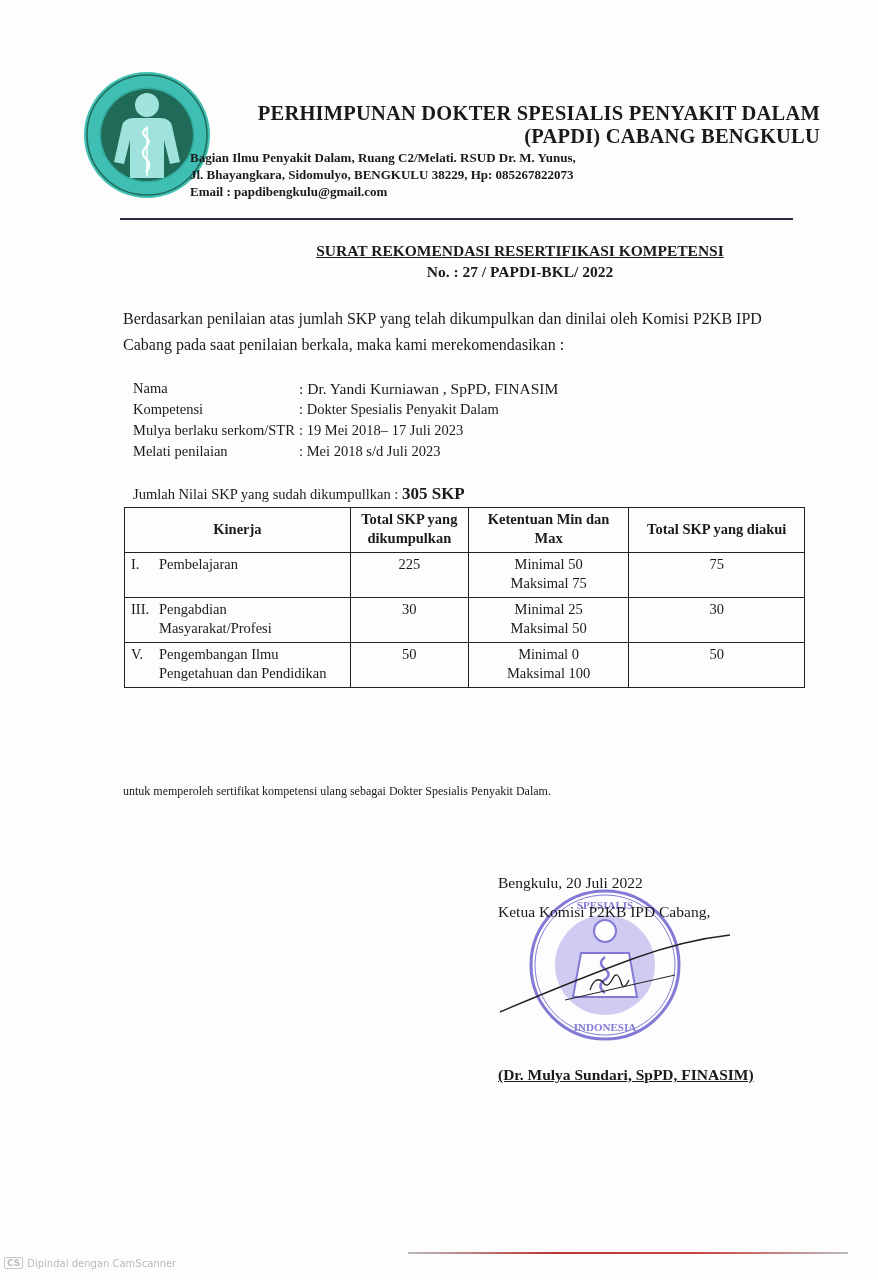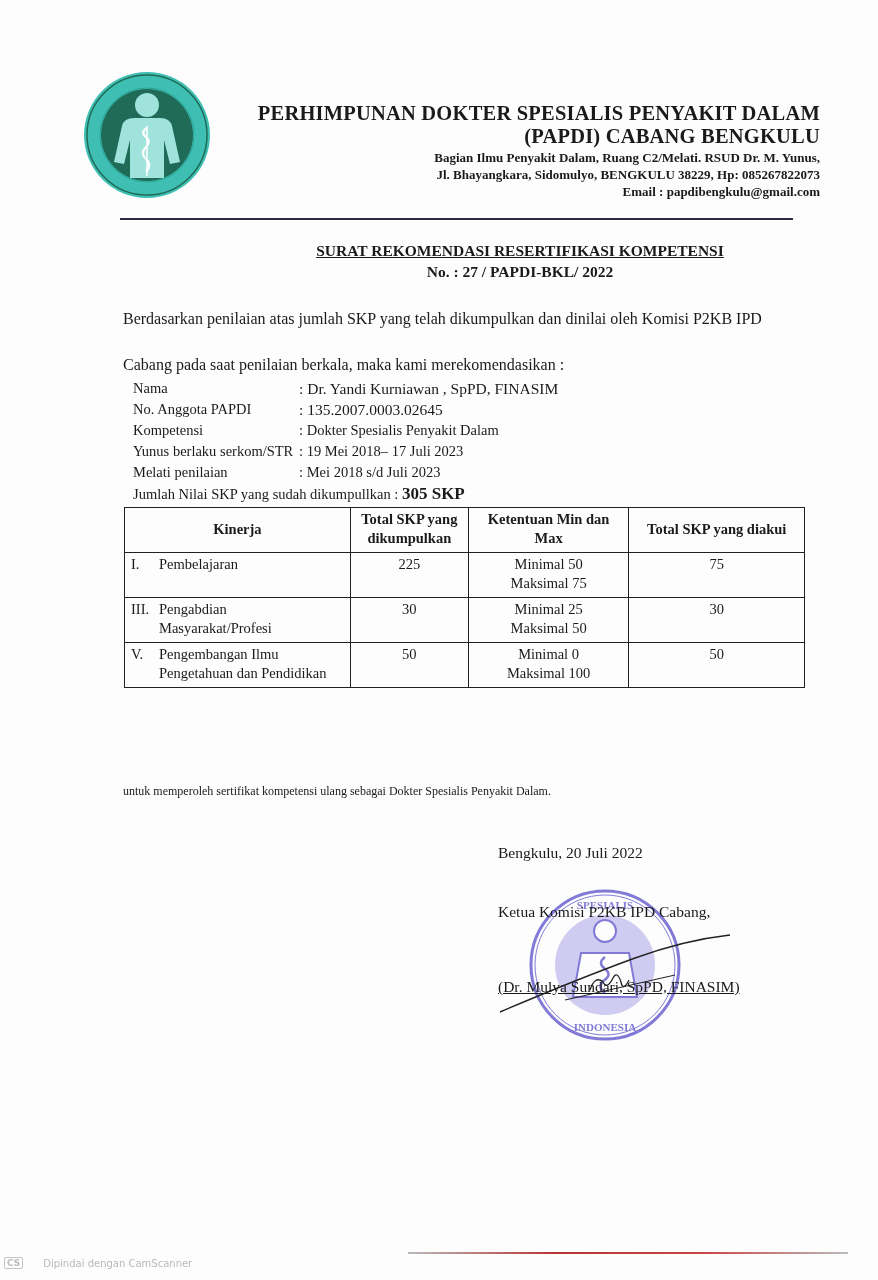--- a/index.html
+++ b/index.html
@@ -6,54 +6,54 @@
   body {
     width: 878px; height: 1280px; position: relative; overflow: hidden;
     background: #fdfdfd;
     font-family: "Liberation Serif", serif; color: #1a1a1a;
   }
   .abs { position: absolute; }
   .logo { left: 82px; top: 70px; width: 130px; height: 130px; }
   .org-title { left: 190px; width: 630px; text-align: right; font-weight: bold; font-size: 20.5px; line-height: 25px; letter-spacing: 0.2px; }
   .org-title.l1 { top: 101px; left: 190px; width: 630px; }
   .org-title.l2 { top: 124px; }
-  .org-addr { left: 190px; width: 630px; text-align: right; font-weight: bold; font-size: 13px; line-height: 17px; }
+  .org-addr { left: 190px; width: 630px; text-align: left; font-weight: bold; font-size: 13px; line-height: 17px; }
   .org-addr.a1 { top: 149px; }
   .org-addr.a2 { top: 166px; }
   .org-addr.a3 { top: 183px; }
   .hr { left: 120px; top: 218px; width: 673px; height: 1.5px; background: #2b2d40; }
   .doc-title { left: 120px; width: 760px; text-align: center; font-weight: bold; font-size: 15.5px; }
   .doc-title.t1 { top: 242px; left: 140px; text-decoration: underline; }
   .doc-title.t2 { top: 263px; left: 140px; }
   .para { left: 123px; font-size: 16px; line-height: 26px; }
   .para.p1 { top: 306px; }
-  .para.p2 { top: 332px; margin-top: 20px; }
+  .para.p2 { top: 332px; }
   .info { left: 133px; top: 378px; font-size: 14.5px; line-height: 21px; }
   .info-row { display: flex; align-items: center; }
   .info-label { width: 166px; }
   .total-line { left: 133px; top: 484px; font-size: 14.5px; }
   .total-line .big { font-weight: bold; font-size: 17px; margin-top: 8px; }
   table.skp {
     position: absolute; left: 124px; top: 507px; width: 681px;
     border-collapse: collapse; font-size: 14.5px; line-height: 19px;
   }
   table.skp th, table.skp td { border: 1.5px solid #222; vertical-align: top; padding: 2px 6px 4px 6px; }
   table.skp th { font-weight: bold; text-align: center; vertical-align: middle; height: 38px; }
   table.skp td.c { text-align: center; }
   .num { display: inline-block; width: 28px; }
   .kin { display: inline-block; vertical-align: top; }
   .closing { left: 123px; top: 784px; font-size: 12px; }
   .sign { left: 498px; font-size: 15.5px; }
-  .sign.d { top: 844px; }
+  .sign.d { top: 874px; }
   .sign.r { top: 903px; }
-  .sign.n { top: 978px; font-weight: normal; text-decoration: underline; }
+  .sign.n { top: 1066px; font-weight: bold; text-decoration: underline; }
   .stamp { left: 525px; top: 885px; width: 160px; height: 160px; opacity: 0.75; }
   .signature { left: 495px; top: 920px; width: 240px; height: 100px; }
   .footer-line { left: 408px; top: 1252px; width: 440px; height: 1.5px; background: linear-gradient(90deg,#bbb,#b33,#c44,#bbb); }
-  .cs { left: 4px; top: 1257px; font-family: "DejaVu Sans", sans-serif; font-size: 10px; color: #b9b9b9; display: flex; align-items: center; gap: 20px; }
+  .cs { left: 4px; top: 1257px; font-family: "DejaVu Sans", sans-serif; font-size: 10px; color: #b9b9b9; display: flex; align-items: center; gap: 4px; }
   .cs-box { border: 1.5px solid #c5c5c5; border-radius: 2px; font-weight: bold; font-size: 9px; padding: 0 2px; color: #bbb; }
 </style>
 </head>
 <body>
 
 <div class="abs logo">
   <svg width="130" height="130" viewBox="0 0 130 130">
     <circle cx="65" cy="65" r="63" fill="#3fbfb3"></circle>
     <circle cx="65" cy="65" r="60" fill="none" stroke="#1f6b58" stroke-width="1.5"></circle>
     <circle cx="65" cy="65" r="46" fill="#1f6b58"></circle>
@@ -78,29 +78,25 @@
 
 <div class="abs para p1">Berdasarkan penilaian atas jumlah SKP yang telah dikumpulkan dan dinilai oleh Komisi P2KB IPD</div>
 <div class="abs para p2">Cabang pada saat penilaian berkala, maka kami merekomendasikan :</div>
 
 <div class="abs info">
   <div class="info-row">
     <span class="info-label">Nama</span>
     <span style="font-size:15.5px">: Dr. Yandi Kurniawan , SpPD, FINASIM</span>
   </div>
   <div class="info-row">
-    <span class="info-label">No. Anggota PAPDI</span>
-    <span style="font-size:15.5px">: 135.2007.0003.02645</span>
-  </div>
-  <div class="info-row">
     <span class="info-label">Kompetensi</span>
     <span>: Dokter Spesialis Penyakit Dalam</span>
   </div>
   <div class="info-row">
-    <span class="info-label">Yunus berlaku serkom/STR</span>
+    <span class="info-label">Mulya berlaku serkom/STR</span>
     <span>: 19 Mei 2018– 17 Juli 2023</span>
   </div>
   <div class="info-row">
     <span class="info-label">Melati penilaian</span>
     <span>: Mei 2018 s/d Juli 2023</span>
   </div>
 </div>
 
 <div class="abs total-line">
   <span>Jumlah Nilai SKP yang  sudah dikumpullkan  : </span><span class="big">305 SKP</span>

